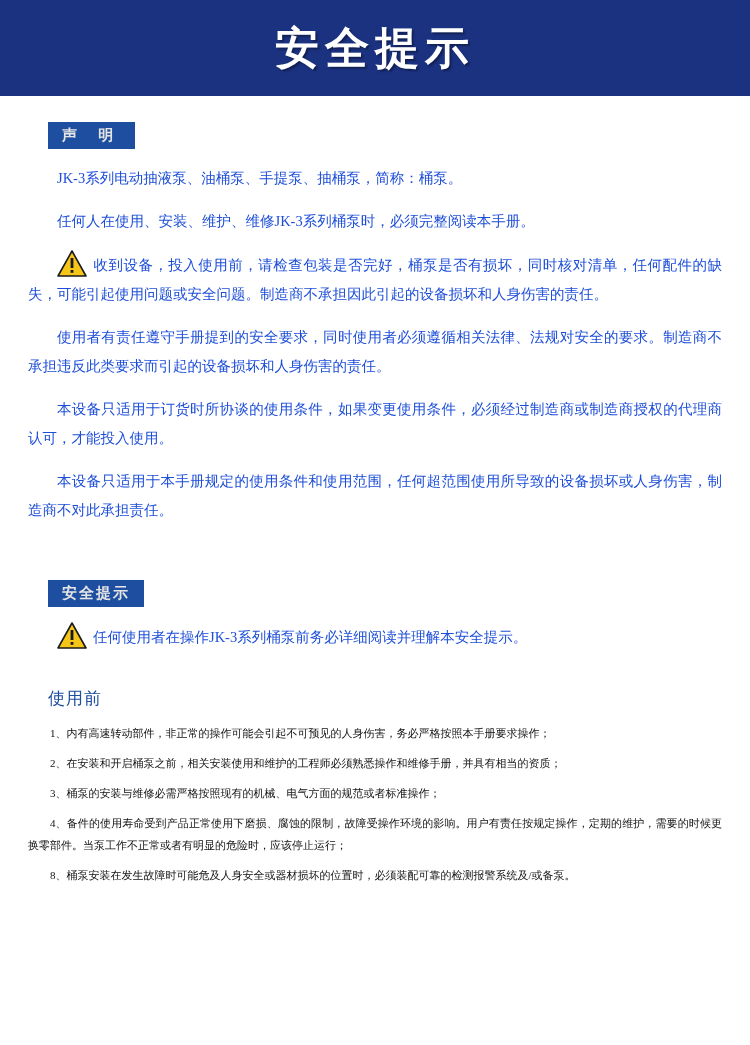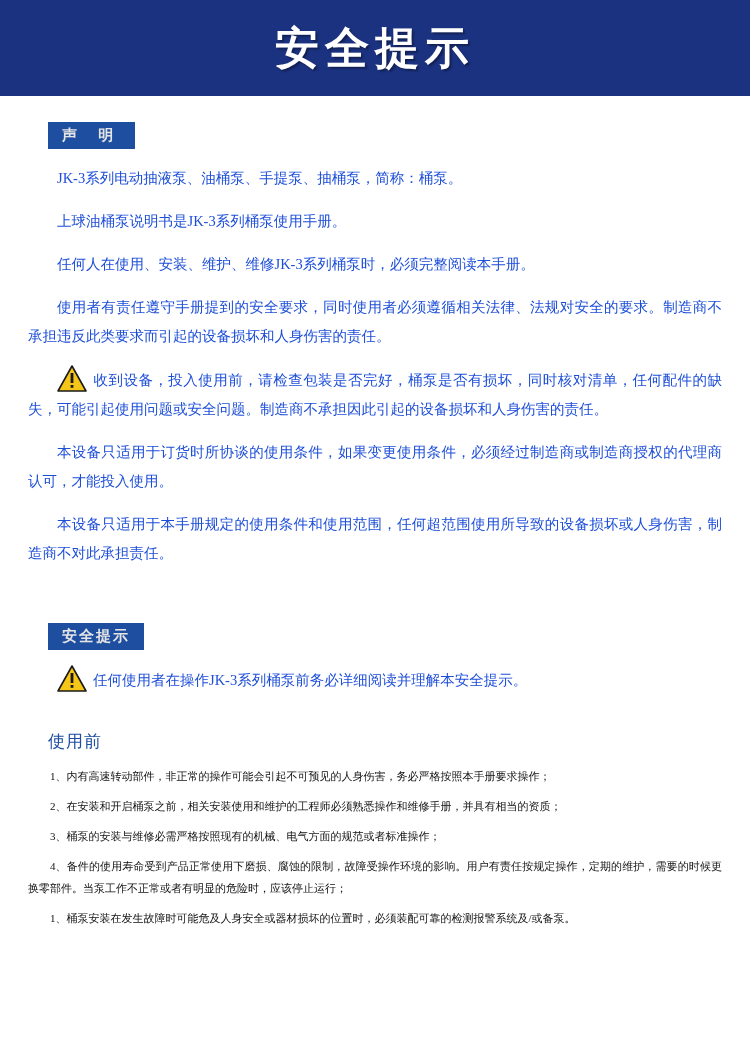--- a/index.html
+++ b/index.html
@@ -106,51 +106,50 @@
   <div class="banner">
     <div class="banner-title">安全提示</div>
   </div>
 
   <div class="content">
 
     
     <div class="section-tag first">声  明</div>
 
     <p class="para">JK-3系列电动抽液泵、油桶泵、手提泵、抽桶泵，简称：桶泵。</p>
-    <p class="para">上球油桶泵说明书是JK-3系列桶泵使用手册。</p>
     <p class="para">任何人在使用、安装、维护、维修JK-3系列桶泵时，必须完整阅读本手册。</p>
-
-    <p class="para">使用者有责任遵守手册提到的安全要求，同时使用者必须遵循相关法律、法规对安全的要求。制造商不承担违反此类要求而引起的设备损坏和人身伤害的责任。</p>
 
     <p class="para warn-row"><span class="warn-icon"><svg width="30" height="27" viewBox="0 0 30 27">
             <polygon points="15,1 29,26 1,26" fill="#f5c518" stroke="#1a1a1a" stroke-width="1.6" stroke-linejoin="round"></polygon>
             <rect x="13.6" y="8" width="2.8" height="10" fill="#1a1a1a"></rect>
             <rect x="13.6" y="20" width="2.8" height="2.8" fill="#1a1a1a"></rect>
           </svg></span><span>收到设备，投入使用前，请检查包装是否完好，桶泵是否有损坏，同时核对清单，任何配件的缺失，可能引起使用问题或安全问题。制造商不承担因此引起的设备损坏和人身伤害的责任。</span></p>
+
+    <p class="para">使用者有责任遵守手册提到的安全要求，同时使用者必须遵循相关法律、法规对安全的要求。制造商不承担违反此类要求而引起的设备损坏和人身伤害的责任。</p>
     <p class="para">本设备只适用于订货时所协谈的使用条件，如果变更使用条件，必须经过制造商或制造商授权的代理商认可，才能投入使用。</p>
     <p class="para">本设备只适用于本手册规定的使用条件和使用范围，任何超范围使用所导致的设备损坏或人身伤害，制造商不对此承担责任。</p>
 
     <div class="spacer-lg"></div>
 
     
     <div class="section-tag">安全提示</div>
 
     <p class="para warn-row"><span class="warn-icon"><svg width="30" height="27" viewBox="0 0 30 27">
             <polygon points="15,1 29,26 1,26" fill="#f5c518" stroke="#1a1a1a" stroke-width="1.6" stroke-linejoin="round"></polygon>
             <rect x="13.6" y="8" width="2.8" height="10" fill="#1a1a1a"></rect>
             <rect x="13.6" y="20" width="2.8" height="2.8" fill="#1a1a1a"></rect>
           </svg></span><b>任何使用者在操作JK-3系列桶泵前务必详细阅读并理解本安全提示。</b></p>
 
     <div class="sub-head">使用前</div>
 
     <p class="list-item">1、内有高速转动部件，非正常的操作可能会引起不可预见的人身伤害，务必严格按照本手册要求操作；</p>
     <p class="list-item">2、在安装和开启桶泵之前，相关安装使用和维护的工程师必须熟悉操作和维修手册，并具有相当的资质；</p>
     <p class="list-item">3、桶泵的安装与维修必需严格按照现有的机械、电气方面的规范或者标准操作；</p>
     <p class="list-item">4、备件的使用寿命受到产品正常使用下磨损、腐蚀的限制，故障受操作环境的影响。用户有责任按规定操作，定期的维护，需要的时候更换零部件。当泵工作不正常或者有明显的危险时，应该停止运行；</p>
-    <p class="list-item">1、桶泵安装在发生故障时可能危及人身安全或器材损坏的位置时，必须装配可靠的检测报警系统及/或备泵。</p>
+    <p class="list-item">8、桶泵安装在发生故障时可能危及人身安全或器材损坏的位置时，必须装配可靠的检测报警系统及/或备泵。</p>
 
     <div class="spacer-md"></div>
 
     
 
     
     
 
   </div>
 </div>

